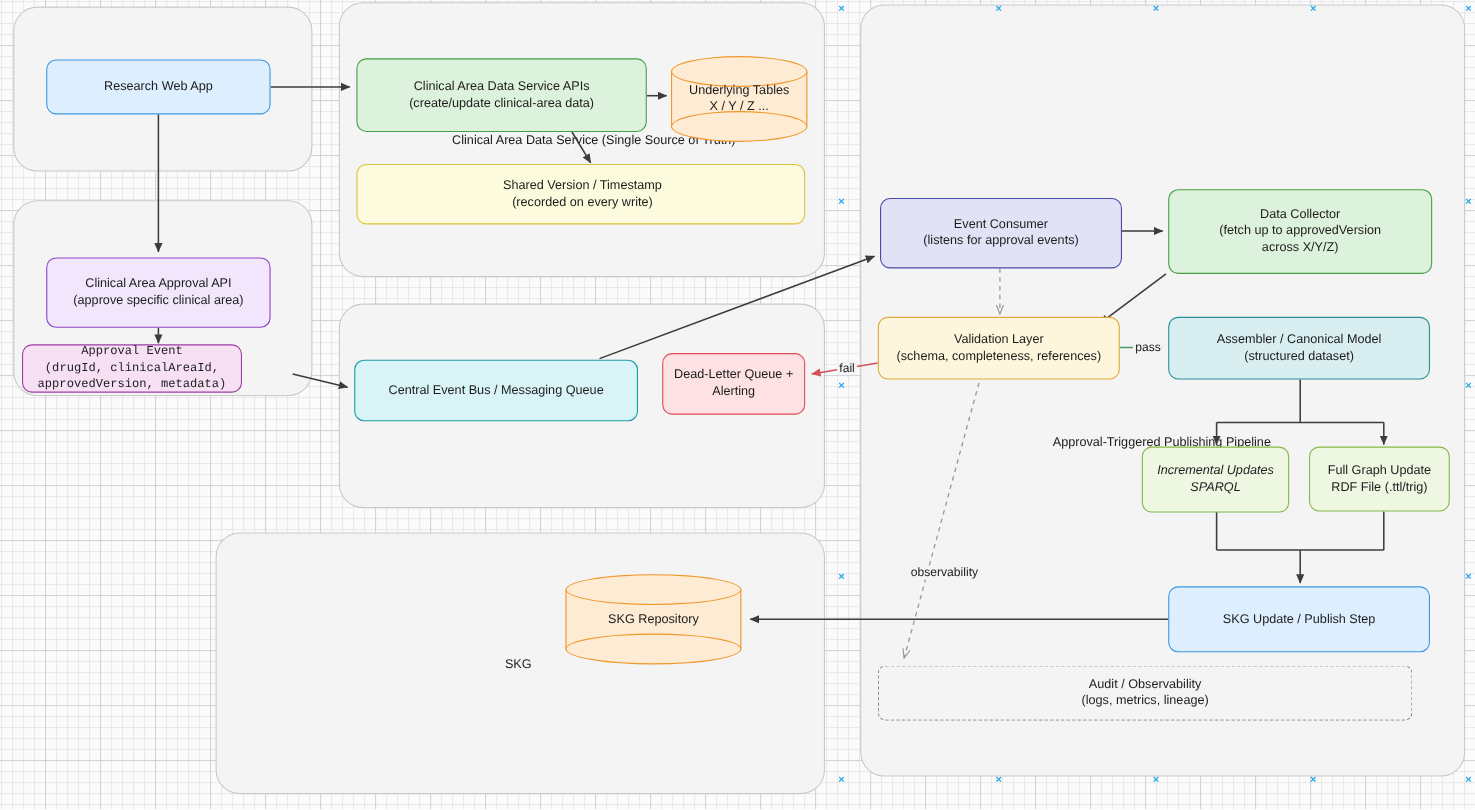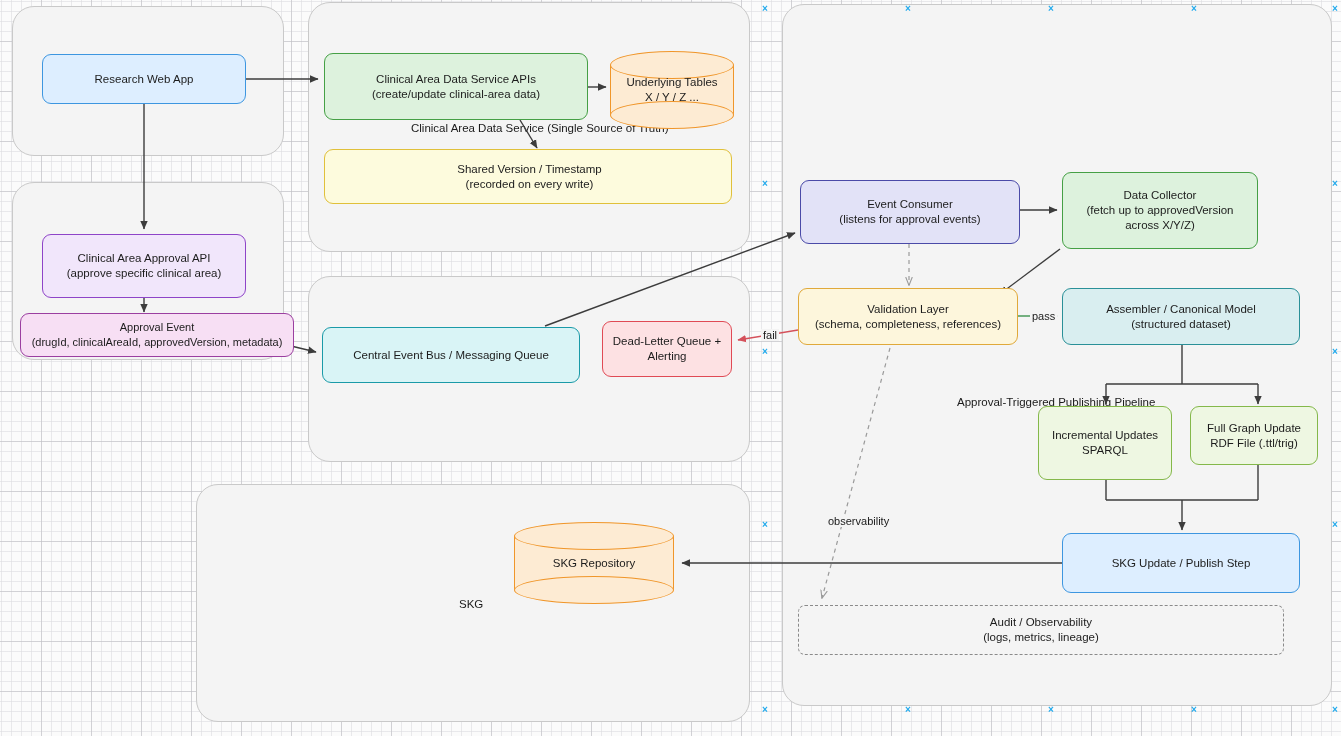--- a/index.html
+++ b/index.html
@@ -133,21 +133,21 @@
 
   <div class="elabel" style="left:1030px;top:310px;">pass</div>
   <div class="elabel" style="left:761px;top:329px;">fail</div>
   <div class="elabel" style="left:826px;top:470px;margin-top:45px;">observability</div>
 
   <div class="node" style="left:42px;top:54px;width:204px;height:50px;background:#ddeeff;border:1.4px solid #3d96e0;">Research Web App</div>
 
   <div class="node" style="left:42px;top:234px;width:204px;height:64px;background:#f1e6fb;border:1.4px solid #8e44c8;">Clinical Area Approval API
 (approve specific clinical area)</div>
 
-  <div class="node" style="left:20px;top:313px;width:274px;height:44px;background:#f7dff4;border:1.4px solid #9b3fa0;font-size:11px;">Approval Event
+  <div class="node" style="left:20px;top:313px;width:200px;height:44px;background:#f7dff4;border:1.4px solid #9b3fa0;font-size:11px;font-family:Liberation Mono, monospace;">Approval Event
 (drugId, clinicalAreaId, approvedVersion, metadata)</div>
 
   <div class="node" style="left:324px;top:53px;width:264px;height:67px;background:#ddf2dd;border:1.4px solid #45a045;">Clinical Area Data Service APIs
 (create/update clinical-area data)</div>
 
   <div class="cyl" style="left:610px;top:51px;width:124px;height:78px;">
     <div class="cyl-body"></div>
     <div class="cyl-bot"></div>
     <div class="cyl-top"></div>
     <div class="cyl-txt">Underlying Tables
@@ -158,31 +158,31 @@
 (recorded on every write)</div>
 
   <div class="node" style="left:322px;top:327px;width:258px;height:56px;background:#d9f4f6;border:1.4px solid #1a9aa8;">Central Event Bus / Messaging Queue</div>
 
   <div class="node" style="left:602px;top:321px;width:130px;height:56px;background:#fde1e3;border:1.4px solid #e04a55;">Dead-Letter Queue +
 Alerting</div>
 
   <div class="node" style="left:800px;top:180px;width:220px;height:64px;background:#e2e2f7;border:1.4px solid #4a4aa8;">Event Consumer
 (listens for approval events)</div>
 
-  <div class="node" style="left:1062px;top:172px;width:196px;height:77px;background:#ddf2dd;border:1.4px solid #45a045;">Data Collector
+  <div class="node" style="left:1062px;top:172px;width:240px;height:77px;background:#ddf2dd;border:1.4px solid #45a045;">Data Collector
 (fetch up to approvedVersion
 across X/Y/Z)</div>
 
   <div class="node" style="left:798px;top:288px;width:220px;height:57px;background:#fdf6dc;border:1.4px solid #e0a93a;">Validation Layer
 (schema, completeness, references)</div>
 
   <div class="node" style="left:1062px;top:288px;width:238px;height:57px;background:#d9eef0;border:1.4px solid #2a9098;">Assembler / Canonical Model
 (structured dataset)</div>
 
-  <div class="node" style="left:1038px;top:406px;width:134px;height:74px;background:#eef7e2;border:1.4px solid #84b84a;">Incremental Updates
+  <div class="node" style="left:1038px;top:406px;width:134px;height:60px;background:#eef7e2;border:1.4px solid #84b84a;font-style:italic;">Incremental Updates
 SPARQL</div>
 
   <div class="node" style="left:1190px;top:406px;width:128px;height:59px;background:#eef7e2;border:1.4px solid #84b84a;">Full Graph Update
 RDF File (.ttl/trig)</div>
 
   <div class="node" style="left:1062px;top:533px;width:238px;height:60px;background:#ddeeff;border:1.4px solid #3d96e0;">SKG Update / Publish Step</div>
 
   <div class="node dashedbox" style="left:798px;top:605px;width:486px;height:50px;background:#f4f4f4;border:1.2px dashed #8a8a8a;">Audit / Observability
 (logs, metrics, lineage)</div>
 

